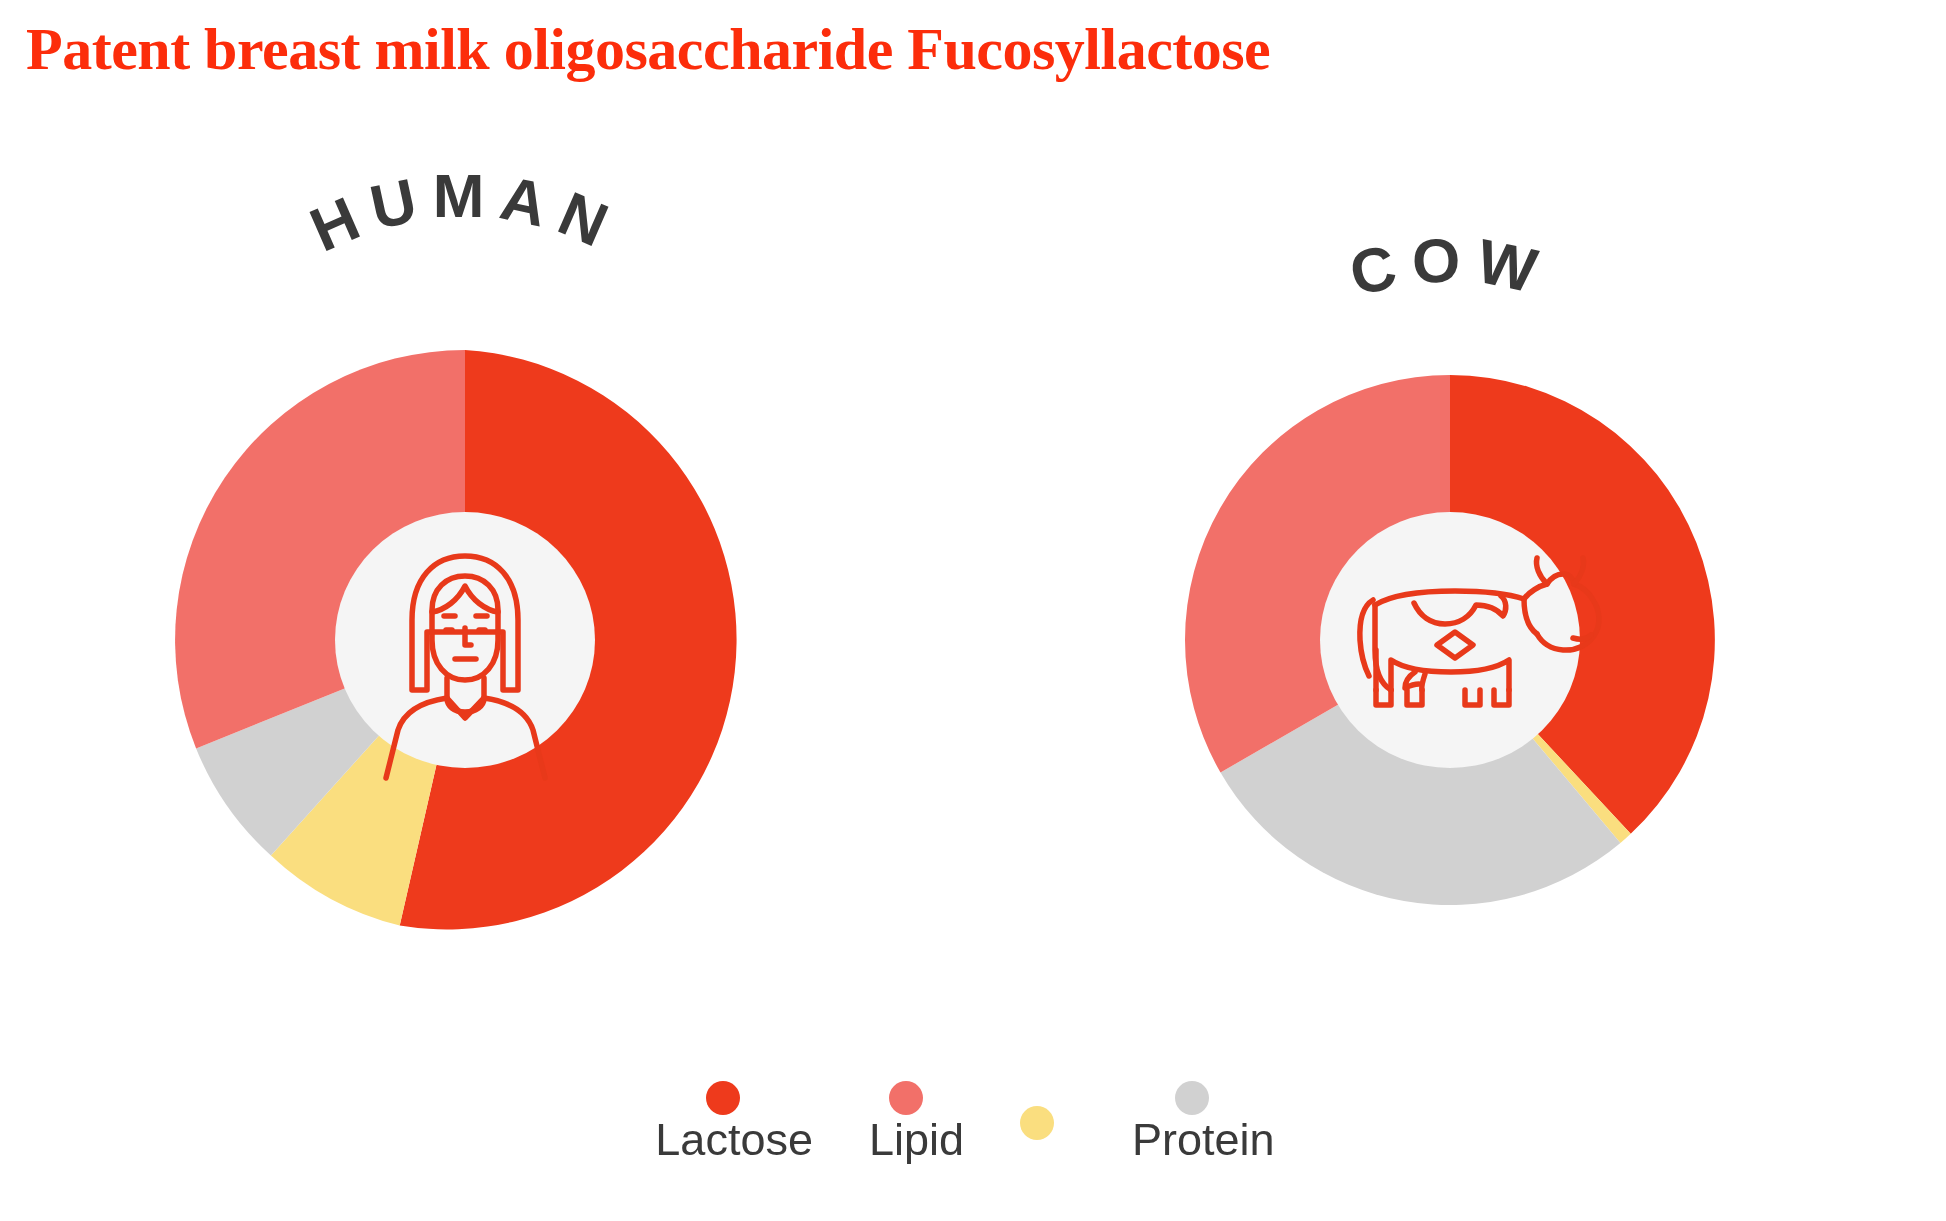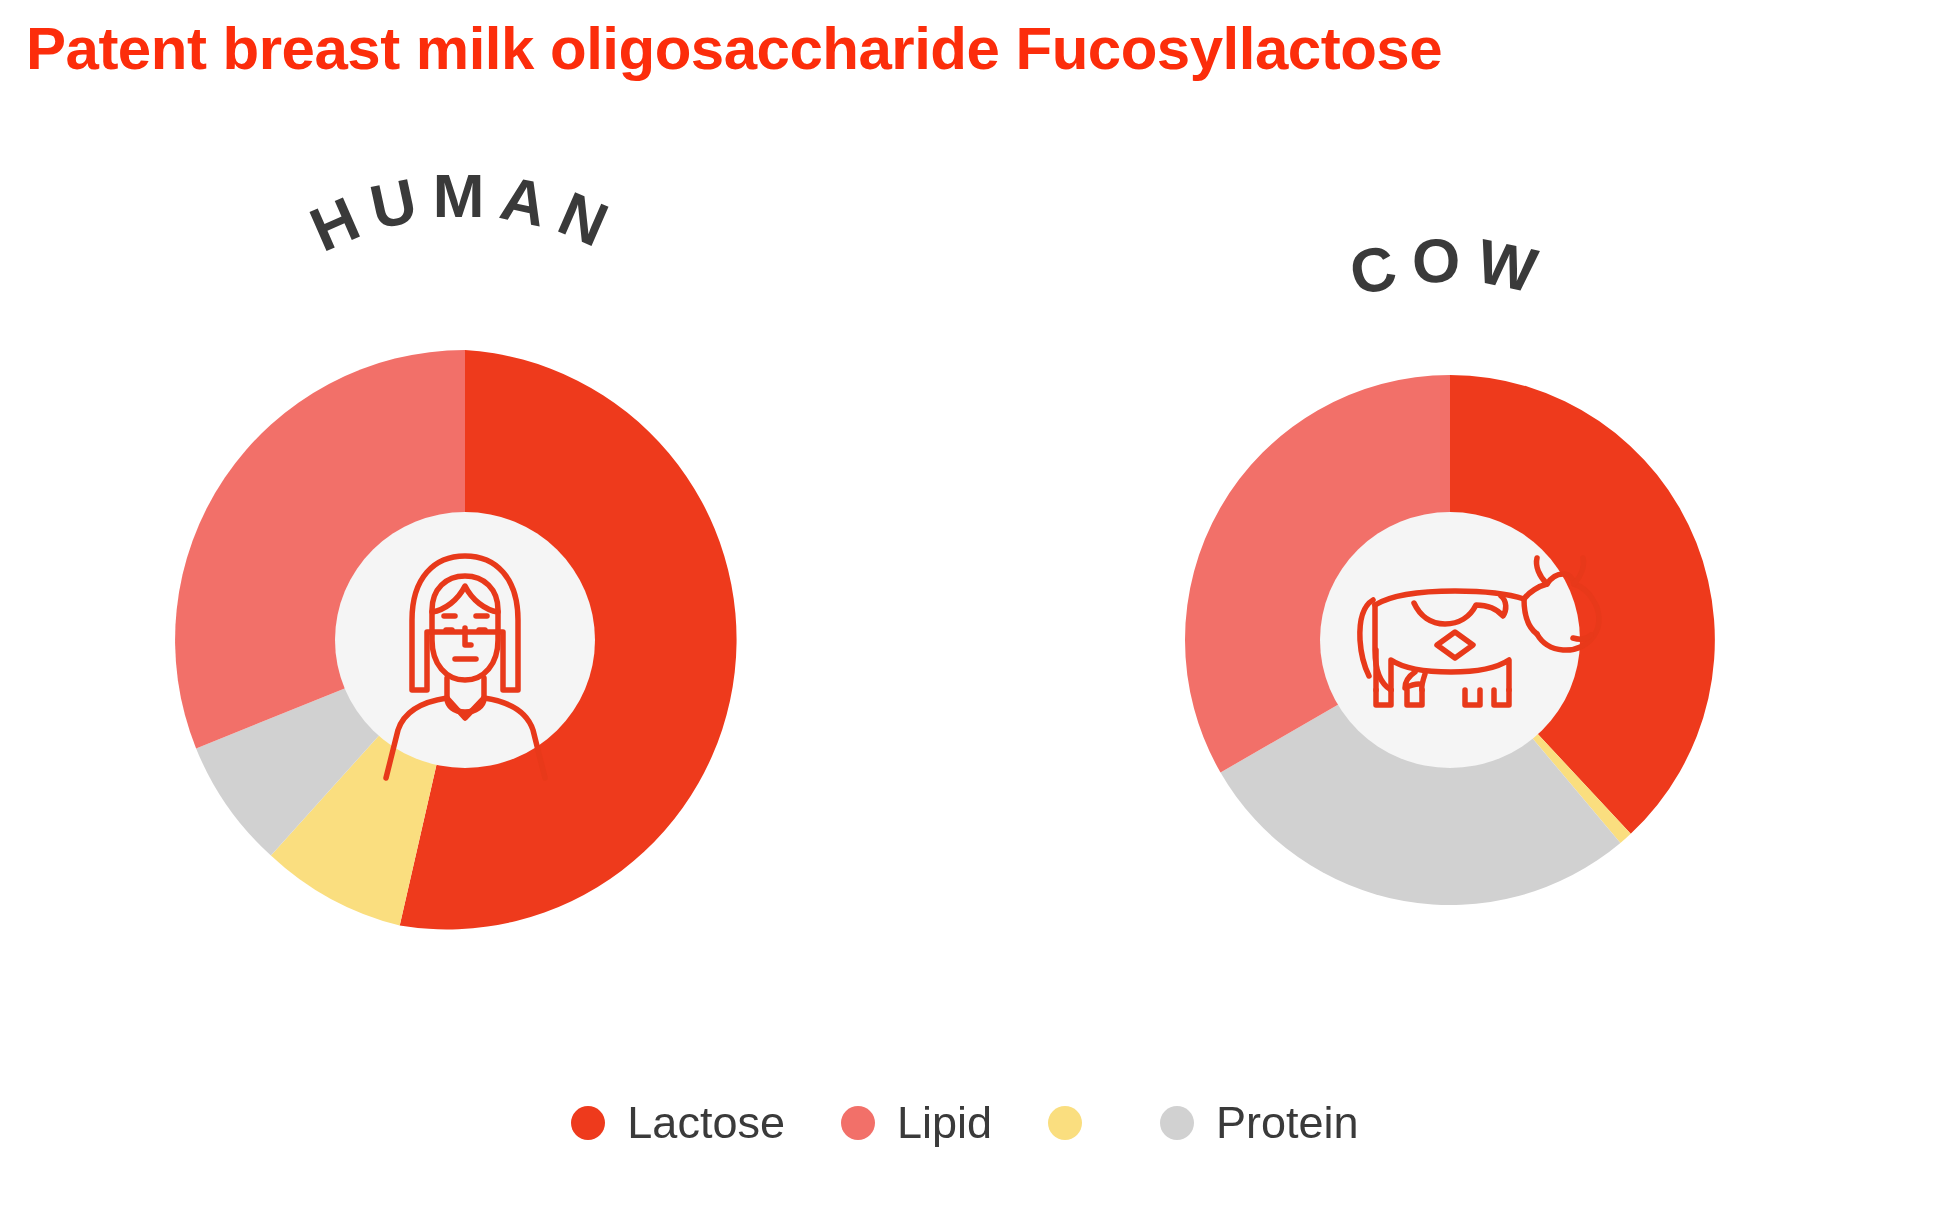--- a/index.html
+++ b/index.html
@@ -15,21 +15,21 @@
     font-family: "Liberation Sans", sans-serif;
     -webkit-font-smoothing: antialiased;
   }
 
   
   #page-title {
     position: absolute;
     left: 26px;
     top: 14px;
     width: 1900px;
-    font-family: Liberation Sans, sans-serif;
+    font-family: Liberation Serif, serif;
     font-weight: bold;
     font-size: 60px;
     line-height: 70px;
     letter-spacing: -0.5px;
     color: #FC2D0B;
     white-space: nowrap;
   }
 
   
   #charts {
@@ -64,21 +64,21 @@
     width: 1946px;
     height: 90px;
     display: flex;
     flex-direction: row;
     align-items: center;
     justify-content: center;
     gap: 0px;
   }
   .legend-item {
     display: flex;
-    flex-direction: row;
+    flex-direction: column;
     align-items: center;
     margin-right: 56px;
   }
   .legend-item:last-child { margin-right: 16px; justify-content: space-between; }
   .legend-dot {
     width: 34px;
     height: 34px;
     border-radius: 50%;
     margin-right: 22px;
     flex: 0 0 auto;

